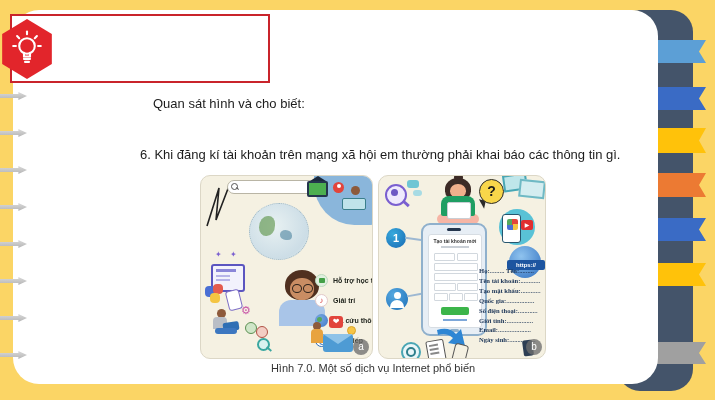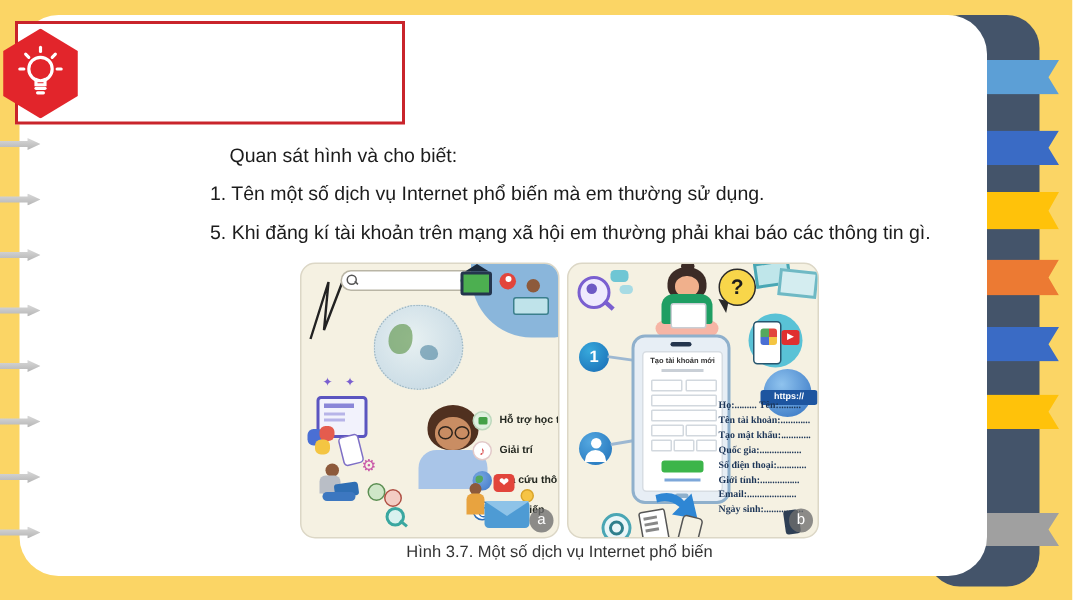--- a/index.html
+++ b/index.html
@@ -176,22 +176,21 @@
       <line x1="10.7" y1="21.6" x2="13.3" y2="21.6"></line>
       <line x1="12" y1="1.4" x2="12" y2="3.2"></line>
       <line x1="5.4" y1="4.4" x2="6.8" y2="5.8"></line>
       <line x1="18.6" y1="4.4" x2="17.2" y2="5.8"></line>
       <line x1="2.8" y1="11" x2="4.6" y2="11"></line>
       <line x1="19.4" y1="11" x2="21.2" y2="11"></line>
     </svg>
   </div>
 
   <div class="intro">Quan sát hình và cho biết:</div>
-  <div class="q q1">1. Tên một số dịch vụ Internet phổ biến mà em thường sử dụng.</div>
-  <div class="q q2">5. Khi đăng kí tài khoản trên mạng xã hội em thường phải khai báo các thông tin gì.</div>
+  <div class="q q2">6. Khi đăng kí tài khoản trên mạng xã hội em thường phải khai báo các thông tin gì.</div>
 
   <div class="fig fig-a">
     <svg class="a-scribble" width="36" height="48" viewBox="0 0 36 48">
       <path d="M4 44 L16 6 L13 38 L26 4" stroke="#222" stroke-width="1.6" fill="none"></path>
     </svg>
     <div class="a-search">
       <span class="mag"></span>
       <span class="gdot"></span>
     </div>
     <div class="a-blob"></div>
@@ -317,14 +316,14 @@
     </svg>
 
     <div class="b-lens"></div>
     <div class="b-doc"></div>
     <div class="b-phout"></div>
     <div class="b-darkphone"></div>
 
     <div class="corner">b</div>
   </div>
 
-  <div class="caption">Hình 3.7. Một số dịch vụ Internet phổ biến</div>
+  <div class="caption">Hình 7.0. Một số dịch vụ Internet phổ biến</div>
 </div>
 
 </body></html>

